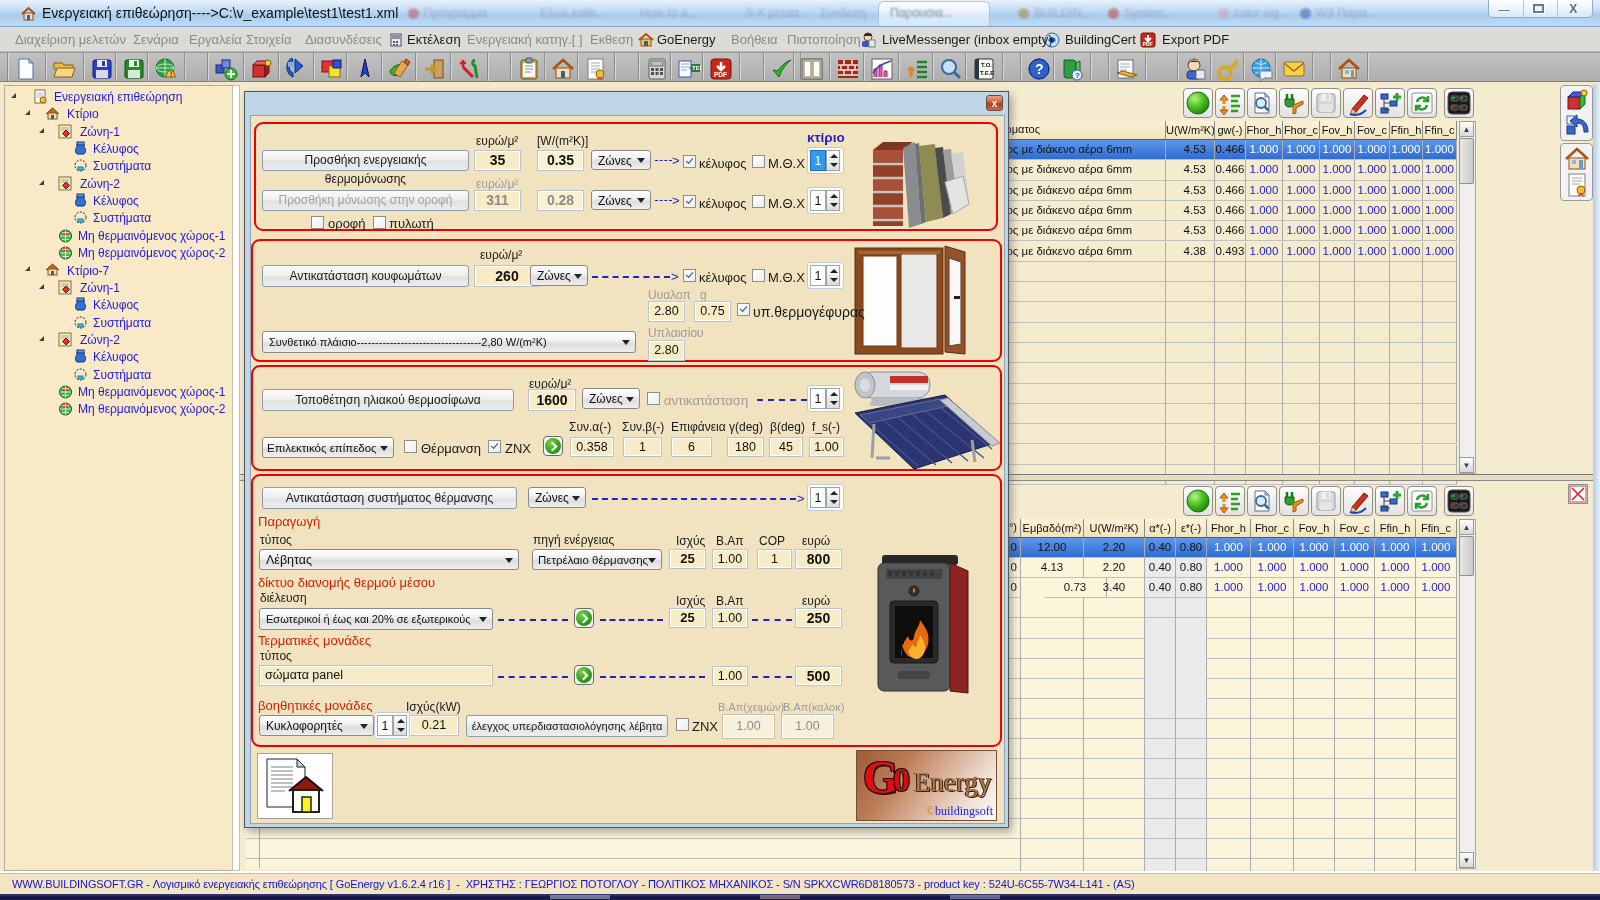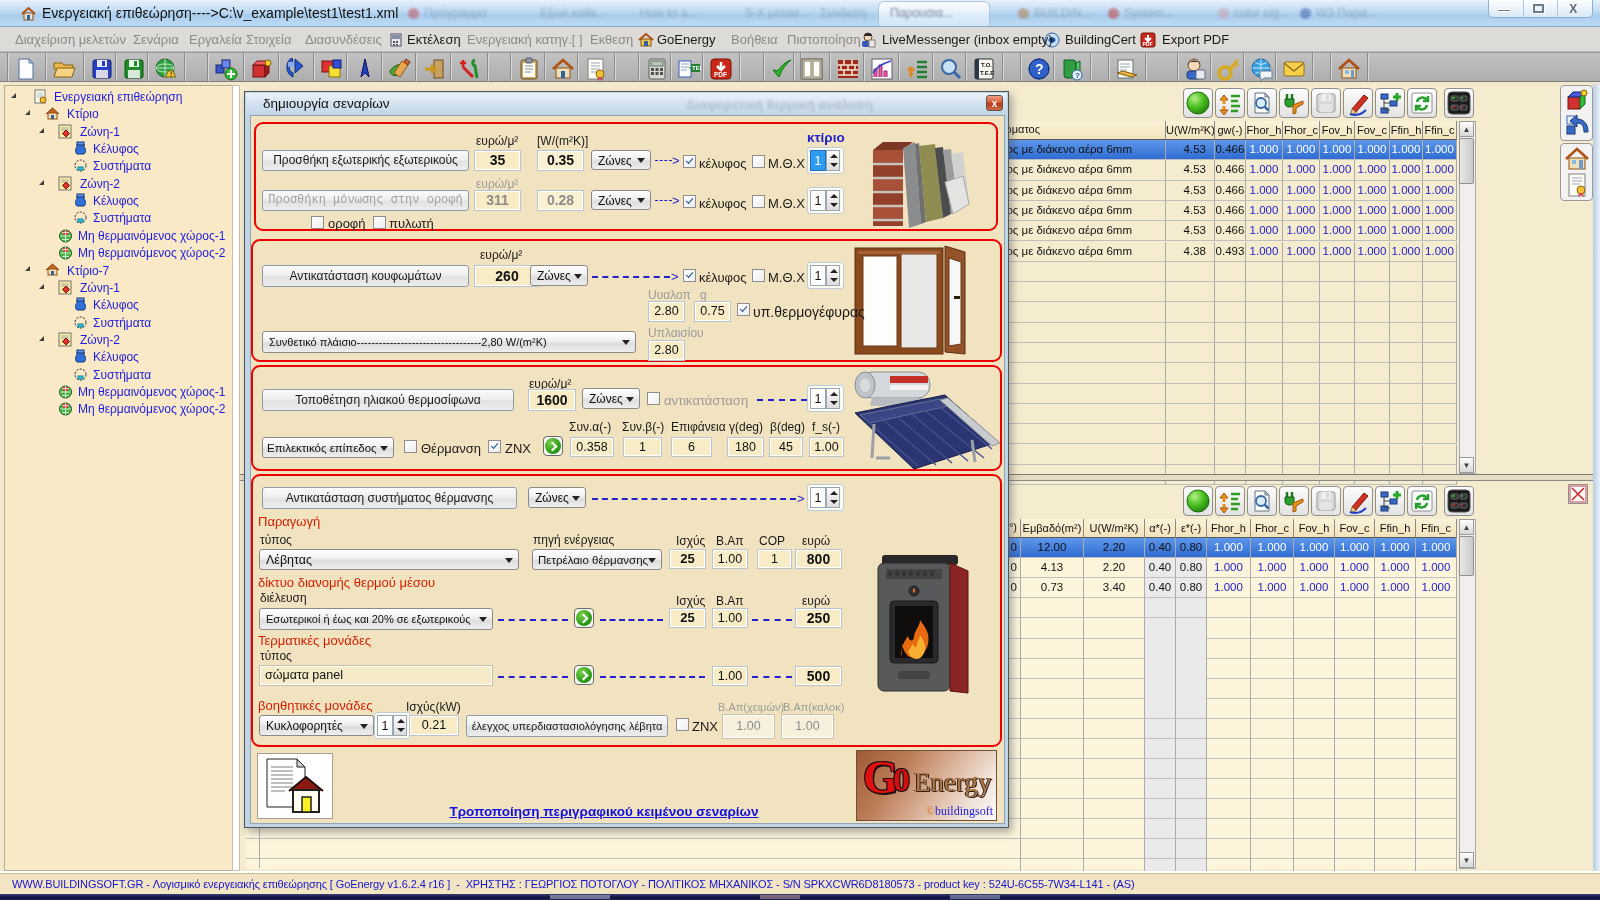--- a/index.html
+++ b/index.html
@@ -55,21 +55,21 @@
 #dlgclose { position:absolute; right:5px; top:3px; width:17px; height:16px; border-radius:3px; border:1px solid #5A5248;
   background:linear-gradient(180deg,#F0A088 0%,#D55C39 45%,#B83A1A 55%,#D06747 100%); color:#FFF; font-size:10px; font-weight:bold; text-align:center; line-height:15px; }
 #dlgbody { position:absolute; left:5px; top:23px; width:755px; height:709px; background:#F1E2C0; border:1px solid #8FA4B5; }
 
 .rgrp { position:absolute; border:2px solid #EF0000; border-radius:9px; }
 .lbl { position:absolute; font-size:12px; color:#1A1A1A; white-space:nowrap; }
 .lblg { position:absolute; font-size:12px; color:#9C9C9C; white-space:nowrap; }
 .lblr { position:absolute; font-size:13px; color:#D21F00; white-space:nowrap; }
 .btn { position:absolute; background:linear-gradient(180deg,#FBFBFB 0%,#EFEFEF 45%,#E2E2E2 55%,#EDEDED 100%);
   border:1px solid #8C9CAC; border-radius:3px; font-size:12px; color:#1A1A1A; text-align:center; }
-.btn.dis { color:#A2A2A2;font-family:Liberation Mono, monospace; }
+.btn.dis { color:#A2A2A2; }
 .tb { position:absolute; background:#F7ECC6; border:1px solid #B9C5CE; box-shadow:inset 0 0 0 1px #FFFFFF; text-align:center; font-size:14px; font-weight:bold; color:#111; }
 .tbn { font-weight:normal; font-size:12.5px; }
 .tbg { color:#8C8C8C; }
 .combo { position:absolute; background:linear-gradient(180deg,#FFFFFF 0%,#F2F2F2 40%,#DDDDDD 60%,#EFEFEF 100%);
   border:1px solid #8A8A8A; border-radius:3px; font-size:12.5px; color:#111; white-space:nowrap; overflow:hidden; }
 .combo .ca { position:absolute; right:5px; top:50%; margin-top:-2px; width:0; height:0; border-left:4.5px solid transparent; border-right:4.5px solid transparent; border-top:5px solid #222; }
 .combo .ct { position:absolute; left:6px; top:3px; }
 .cbx { position:absolute; width:13px; height:13px; background:linear-gradient(135deg,#FFFFFF,#EDEDED); border:1px solid #8E8E8E; }
 .cbx.chk:after { content:""; position:absolute; left:2px; top:2px; width:6px; height:3px; border-left:1.8px solid #23508C; border-bottom:1.8px solid #23508C; transform:rotate(-48deg); }
 .dash { position:absolute; border-top:2px dashed #2222CC; }
@@ -928,21 +928,21 @@
 <div class="dcell" style="left:1176px;top:558.0px;width:31px;height:20.4px;line-height:19.4px;background:#EAEAEA">0.80</div>
 <div class="dcell" style="left:1207px;top:558.0px;width:44px;height:20.4px;line-height:19.4px"><span style="color:#2222CC">1.000</span></div>
 <div class="dcell" style="left:1251px;top:558.0px;width:43px;height:20.4px;line-height:19.4px"><span style="color:#2222CC">1.000</span></div>
 <div class="dcell" style="left:1294px;top:558.0px;width:41px;height:20.4px;line-height:19.4px"><span style="color:#2222CC">1.000</span></div>
 <div class="dcell" style="left:1335px;top:558.0px;width:40px;height:20.4px;line-height:19.4px"><span style="color:#2222CC">1.000</span></div>
 <div class="dcell" style="left:1375px;top:558.0px;width:41px;height:20.4px;line-height:19.4px"><span style="color:#2222CC">1.000</span></div>
 <div class="dcell" style="left:1416px;top:558.0px;width:41px;height:20.4px;line-height:19.4px"><span style="color:#2222CC">1.000</span></div>
 <div class="dcell" style="left:246px;top:578.1px;width:775px;height:20.4px;line-height:19.4px">
     <span style="position:absolute;right:3px;top:0">0</span>
   </div>
-<div class="dcell" style="left:1021px;top:578.1px;width:63px;height:20.4px;line-height:19.4px">0.73</div>
+<div class="dcell" style="left:1044px;top:578.1px;width:63px;height:20.4px;line-height:19.4px">0.73</div>
 <div class="dcell" style="left:1084px;top:578.1px;width:61px;height:20.4px;line-height:19.4px">3.40</div>
 <div class="dcell" style="left:1145px;top:578.1px;width:31px;height:20.4px;line-height:19.4px;background:#EAEAEA">0.40</div>
 <div class="dcell" style="left:1176px;top:578.1px;width:31px;height:20.4px;line-height:19.4px;background:#EAEAEA">0.80</div>
 <div class="dcell" style="left:1207px;top:578.1px;width:44px;height:20.4px;line-height:19.4px"><span style="color:#2222CC">1.000</span></div>
 <div class="dcell" style="left:1251px;top:578.1px;width:43px;height:20.4px;line-height:19.4px"><span style="color:#2222CC">1.000</span></div>
 <div class="dcell" style="left:1294px;top:578.1px;width:41px;height:20.4px;line-height:19.4px"><span style="color:#2222CC">1.000</span></div>
 <div class="dcell" style="left:1335px;top:578.1px;width:40px;height:20.4px;line-height:19.4px"><span style="color:#2222CC">1.000</span></div>
 <div class="dcell" style="left:1375px;top:578.1px;width:41px;height:20.4px;line-height:19.4px"><span style="color:#2222CC">1.000</span></div>
 <div class="dcell" style="left:1416px;top:578.1px;width:41px;height:20.4px;line-height:19.4px"><span style="color:#2222CC">1.000</span></div>
 <div class="dcell" style="left:246px;top:598.1px;width:775px;height:20.4px;line-height:19.4px"></div>
@@ -1124,31 +1124,27 @@
     <rect x="15" y="14" width="4" height="9" fill="#7098C8"></rect>
   </svg>
 <svg class="abs" style="left:1564px;top:172px" width="26" height="26" viewBox="0 0 26 26">
     <rect x="5" y="2" width="16" height="22" fill="#FDFDF5" stroke="#808080"></rect>
     <path d="M8 6 h10 M8 9 h10 M8 12 h8" stroke="#A0A8B8"></path>
     <circle cx="17" cy="18" r="4" fill="#F0C030" stroke="#906810"></circle>
     <path d="M15 21 l-1 4 3-2 3 2 -1-4" fill="#D04848"></path>
   </svg>
 <div class="abs" style="left:1593px;top:84px;width:7px;height:787px;background:linear-gradient(90deg,#B8CCE0,#E8F2FA)"></div>
 <div id="dialog">
-  <div id="dlgtitle">
-    <div class="t">δημιουργία σεναρίων</div>
-    <div class="g">Διαφορετική θερμική ανάλυση</div>
-  </div>
   <div id="dlgclose">x</div>
   <div id="dlgbody">
 <div class="rgrp" style="left:3px;top:6px;width:744px;height:109px"></div>
 <div class="lbl" style="left:225px;top:18px">ευρώ/μ²</div>
 <div class="lbl" style="left:286px;top:18px">[W/(m²K)]</div>
 <div class="lbl" style="left:556px;top:14px;color:#2222CC;font-weight:bold;font-size:13.5px">κτίριο</div>
-<div class="btn" style="left:11px;top:34px;width:207px;height:21px;line-height:19px;font-size:12px">Προσθήκη εξωτερικής εξωτερικούς</div>
+<div class="btn" style="left:11px;top:34px;width:207px;height:21px;line-height:19px;font-size:12px">Προσθήκη ενεργειακής θερμομόνωσης</div>
 <div class="tb" style="left:223px;top:34px;width:47px;height:21px;line-height:19px">35</div>
 <div class="tb" style="left:286px;top:34px;width:47px;height:21px;line-height:19px;background:#FAF1D2">0.35</div>
 <div class="combo" style="left:340px;top:34px;width:60px;height:20px;font-size:12px">
         <span class="ct" style="top:3px">Ζώνες</span>
         <span class="ca"></span>
       </div>
 <div class="dash" style="left:404px;top:44px;width:17px;border-top-width:1.5px"></div>
 <div class="ahead" style="left:421px;top:38px"></div>
 <div class="cbx chk" style="left:432px;top:39px"></div>
 <div class="lbl" style="left:448px;top:40px;font-size:13px">κέλυφος</div>
@@ -1385,21 +1381,20 @@
 <svg class="abs" style="left:12px;top:641px" width="64" height="58" viewBox="0 0 64 58">
 <path d="M4 2 h30 l8 8 v40 h-38 z" fill="#FDFDFD" stroke="#202020"></path>
 <path d="M34 2 l8 8 h-8 z" fill="#D0D0D0" stroke="#202020"></path>
 <g stroke="#808080">
           <path d="M8 10 h22 M8 14 h22 M8 18 h22 M8 22 h22 M8 26 h22 M8 30 h22 M8 34 h14"></path>
         </g>
 <path d="M26 34 L43 20 L60 34" fill="#8B1A10" stroke="#201010" stroke-width="2"></path>
 <rect x="30" y="33" width="26" height="22" fill="#FDFDF0" stroke="#202020" stroke-width="2"></rect>
 <rect x="39" y="40" width="9" height="15" fill="#F8F020" stroke="#202020" stroke-width="1.5"></rect>
 </svg>
-<div class="abs" style="left:103px;top:688px;width:500px;text-align:center;font-size:13.5px;font-weight:bold;color:#1010E0;text-decoration:underline;white-space:nowrap">Τροποποίηση περιγραφικού κειμένου σεναρίων</div>
 <div class="abs" style="left:605px;top:634px;width:141px;height:71px;background:linear-gradient(125deg,#A05A38 0%,#BC7C58 30%,#D9B096 55%,#F0E2D8 80%,#FDFBF9 100%);border:1px solid #705038">
 <span style="position:absolute;left:6px;top:0px;font-family:'Liberation Serif',serif;font-size:46px;font-weight:bold;color:#E01010;text-shadow:-1px -1px 0 #201010,1px -1px 0 #201010,-1px 1px 0 #201010,1.5px 1.5px 0 #201010;">G</span>
 <span style="position:absolute;left:36px;top:10px;font-family:'Liberation Serif',serif;font-size:34px;font-weight:bold;color:#D01010;text-shadow:-1px -1px 0 #201010,1px -1px 0 #201010,-1px 1px 0 #201010,1px 1px 0 #201010;">0</span>
 <span style="position:absolute;left:57px;top:16px;font-family:'Liberation Serif',serif;font-size:27px;color:#B07848;text-shadow:-1px 0 0 #302018,1px 1px 0 #302018;">Energy</span>
 <span style="position:absolute;right:3px;bottom:1px;font-family:'Liberation Serif',serif;font-size:12px;color:#2222DD;"><span style="color:#D07828;">©</span>buildingsoft</span>
 </div>
 </div>
 </div>
 <div id="statusbar">
     <div class="st">WWW.BUILDINGSOFT.GR - Λογισμικό ενεργειακής επιθεώρησης [ GoEnergy v1.6.2.4 r16 ]&nbsp;&nbsp;-&nbsp;&nbsp;ΧΡΗΣΤΗΣ : ΓΕΩΡΓΙΟΣ ΠΟΤΟΓΛΟΥ - ΠΟΛΙΤΙΚΟΣ ΜΗΧΑΝΙΚΟΣ - S/N SPKXCWR6D8180573 - product key : 524U-6C55-7W34-L141 - (AS)</div>

